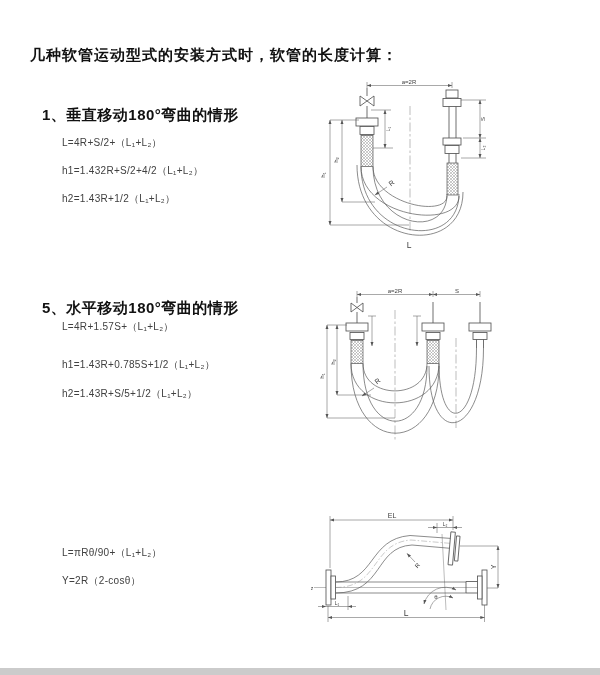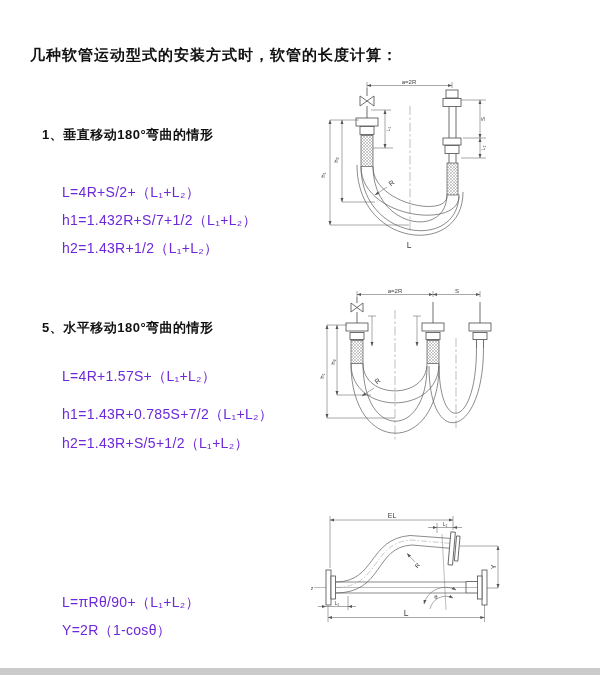--- a/index.html
+++ b/index.html
@@ -1,20 +1,20 @@
 <!DOCTYPE html>
 <html><head>
 <meta charset="utf-8">
 <style>
   html,body{margin:0;padding:0;background:#ffffff;}
   .page{position:relative;width:600px;height:675px;background:#fff;overflow:hidden;
         font-family:"Liberation Sans","DejaVu Sans",sans-serif;color:#111;}
   .title{position:absolute;left:30px;top:18px;font-size:15px;font-weight:bold;letter-spacing:1px;margin-top:28px;}
-  .heading{position:absolute;font-size:13px;font-weight:bold;letter-spacing:0.5px;margin-top:20px;}
-  .formula{position:absolute;font-size:14px;letter-spacing:0.3px;color:#6d28d9;margin-top:48px;}
+  .heading{position:absolute;font-size:15px;font-weight:bold;letter-spacing:0.5px;}
+  .formula{position:absolute;font-size:10px;letter-spacing:0.3px;color:#404040;}
   .pos-s1h{left:42px;top:106px}.pos-s1f1{left:62px;top:136px}.pos-s1f2{left:62px;top:164px}.pos-s1f3{left:62px;top:192px}
   .pos-s2h{left:42px;top:299px}.pos-s2f1{left:62px;top:320px}.pos-s2f2{left:62px;top:358px}.pos-s2f3{left:62px;top:387px}
   .pos-s3h{left:42px;top:517px}.pos-s3f1{left:62px;top:546px}.pos-s3f2{left:62px;top:574px}.pos-s3f3{left:62px;top:602px}
   .diagram{position:absolute;}
   .dim line,.dim path{stroke:#616161;stroke-width:0.55;fill:none;}
   .cl line{stroke:#7a7a7a;stroke-width:0.5;stroke-dasharray:9 2.5 2.5 2.5;fill:none;}
   .thin line{stroke:#6a6a6a;stroke-width:0.45;fill:none;}
   .hose path{stroke:#5a5a5a;stroke-width:0.7;fill:none;}
   .hosecl path{stroke:#8a8a8a;stroke-width:0.45;fill:none;stroke-dasharray:6 2 1.5 2;}
   .pipe rect{stroke:#555;stroke-width:0.85;fill:#fff;}
@@ -39,30 +39,30 @@
       <pattern id="hatch" width="3" height="3" patternUnits="userSpaceOnUse">
         <path d="M0,3 L3,0 M0,0 L3,3" stroke="#8d8d8d" stroke-width="0.45"></path>
       </pattern>
     </defs>
   </svg>
 
   <div class="title">几种软管运动型式的安装方式时，软管的长度计算：</div>
 
   <div class="heading pos-s1h">1、垂直移动180°弯曲的情形</div>
   <div class="formula pos-s1f1">L=4R+S/2+（L₁+L₂）</div>
-  <div class="formula pos-s1f2">h1=1.432R+S/7+1/2（L₁+L₂）</div>
+  <div class="formula pos-s1f2">h1=1.432R+S/2+4/2（L₁+L₂）</div>
   <div class="formula pos-s1f3">h2=1.43R+1/2（L₁+L₂）</div>
 
   <div class="heading pos-s2h">5、水平移动180°弯曲的情形</div>
   <div class="formula pos-s2f1">L=4R+1.57S+（L₁+L₂）</div>
-  <div class="formula pos-s2f2">h1=1.43R+0.785S+7/2（L₁+L₂）</div>
+  <div class="formula pos-s2f2">h1=1.43R+0.785S+1/2（L₁+L₂）</div>
   <div class="formula pos-s2f3">h2=1.43R+S/5+1/2（L₁+L₂）</div>
 
   <div class="formula pos-s3f1">L=πRθ/90+（L₁+L₂）</div>
-  <div class="formula pos-s3f2">Y=2R（1-cosθ）</div>
+  <div class="formula pos-s3f2">Y=2R（2-cosθ）</div>
 
   <svg class="diagram" style="left:313px;top:80px" width="232" height="170" viewBox="0 0 232 170">
     <g class="cl">
       <line x1="97" y1="26" x2="97" y2="152"></line>
     </g>
     <g class="hose">
       <path d="M60,86.5 C60,124 134,138 134,116"></path>
       <path d="M48,86.5 C48,138 146,150 146,116"></path>
       <path d="M60,86.5 C60,148 134,160 134,114"></path>
       <path d="M48,86.5 C48,160 146,172 146,114"></path>

